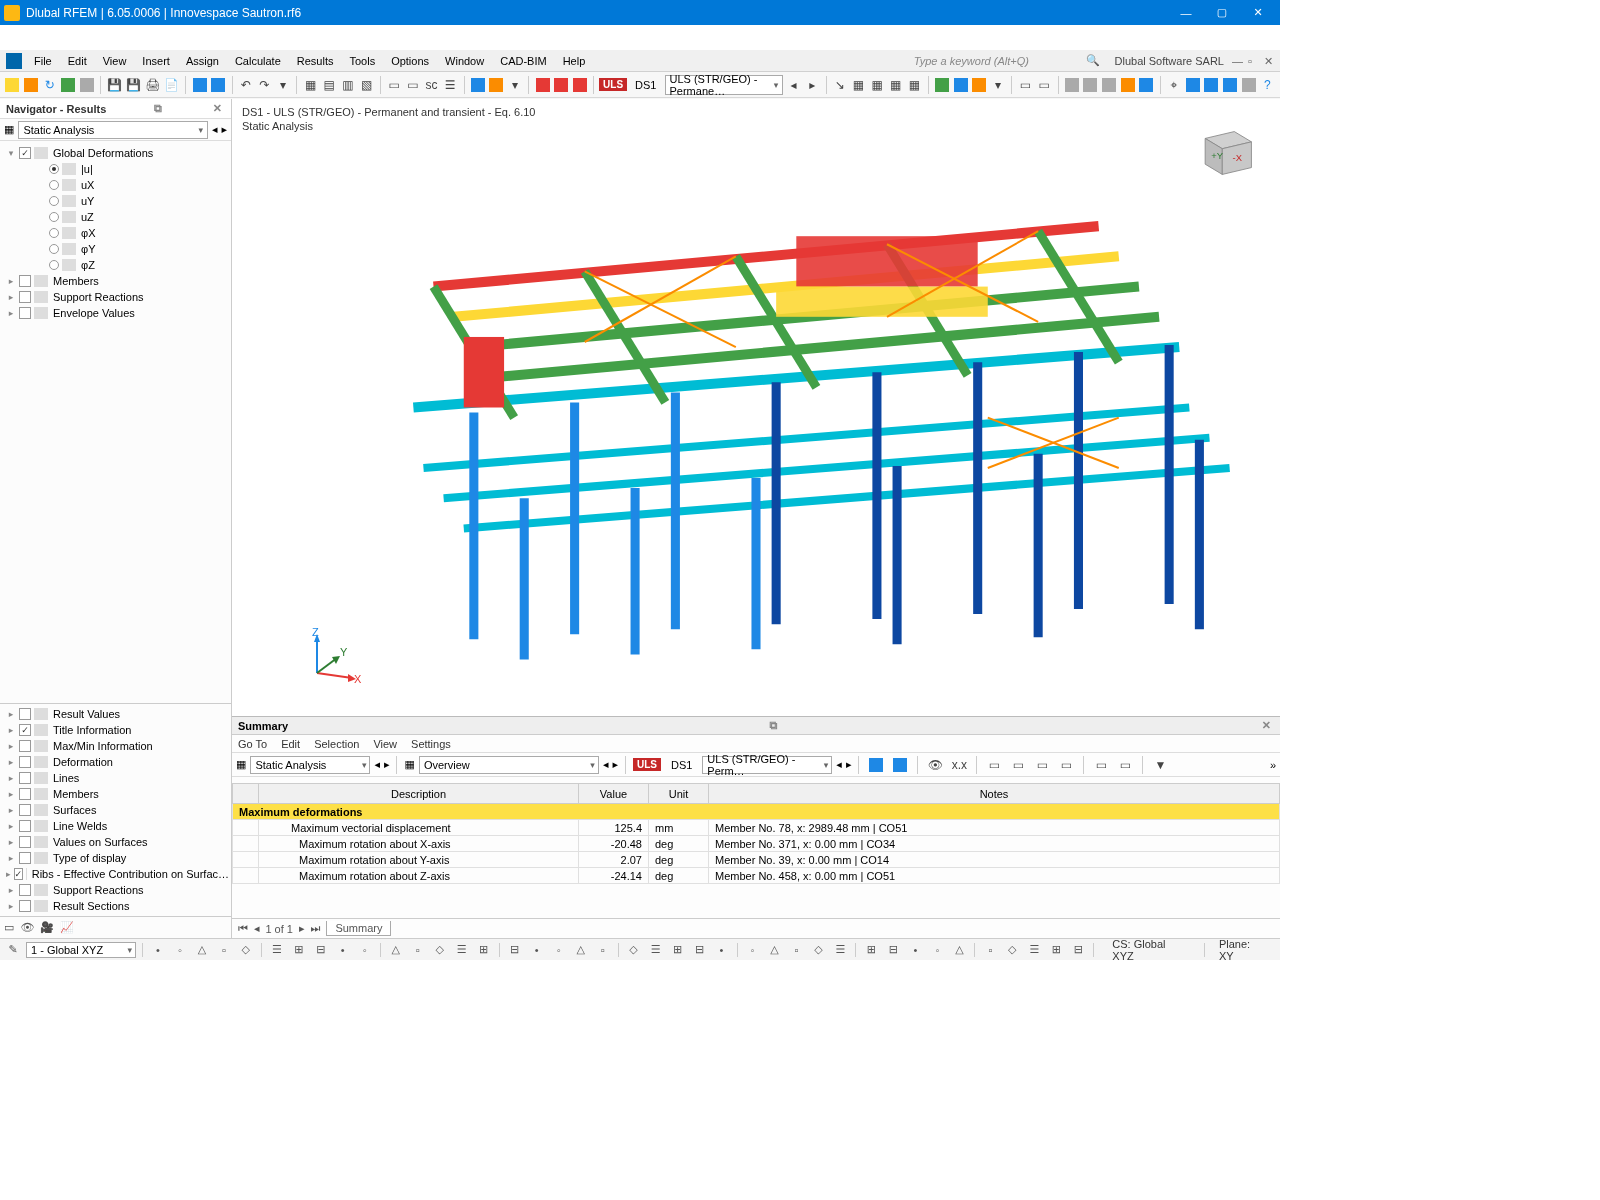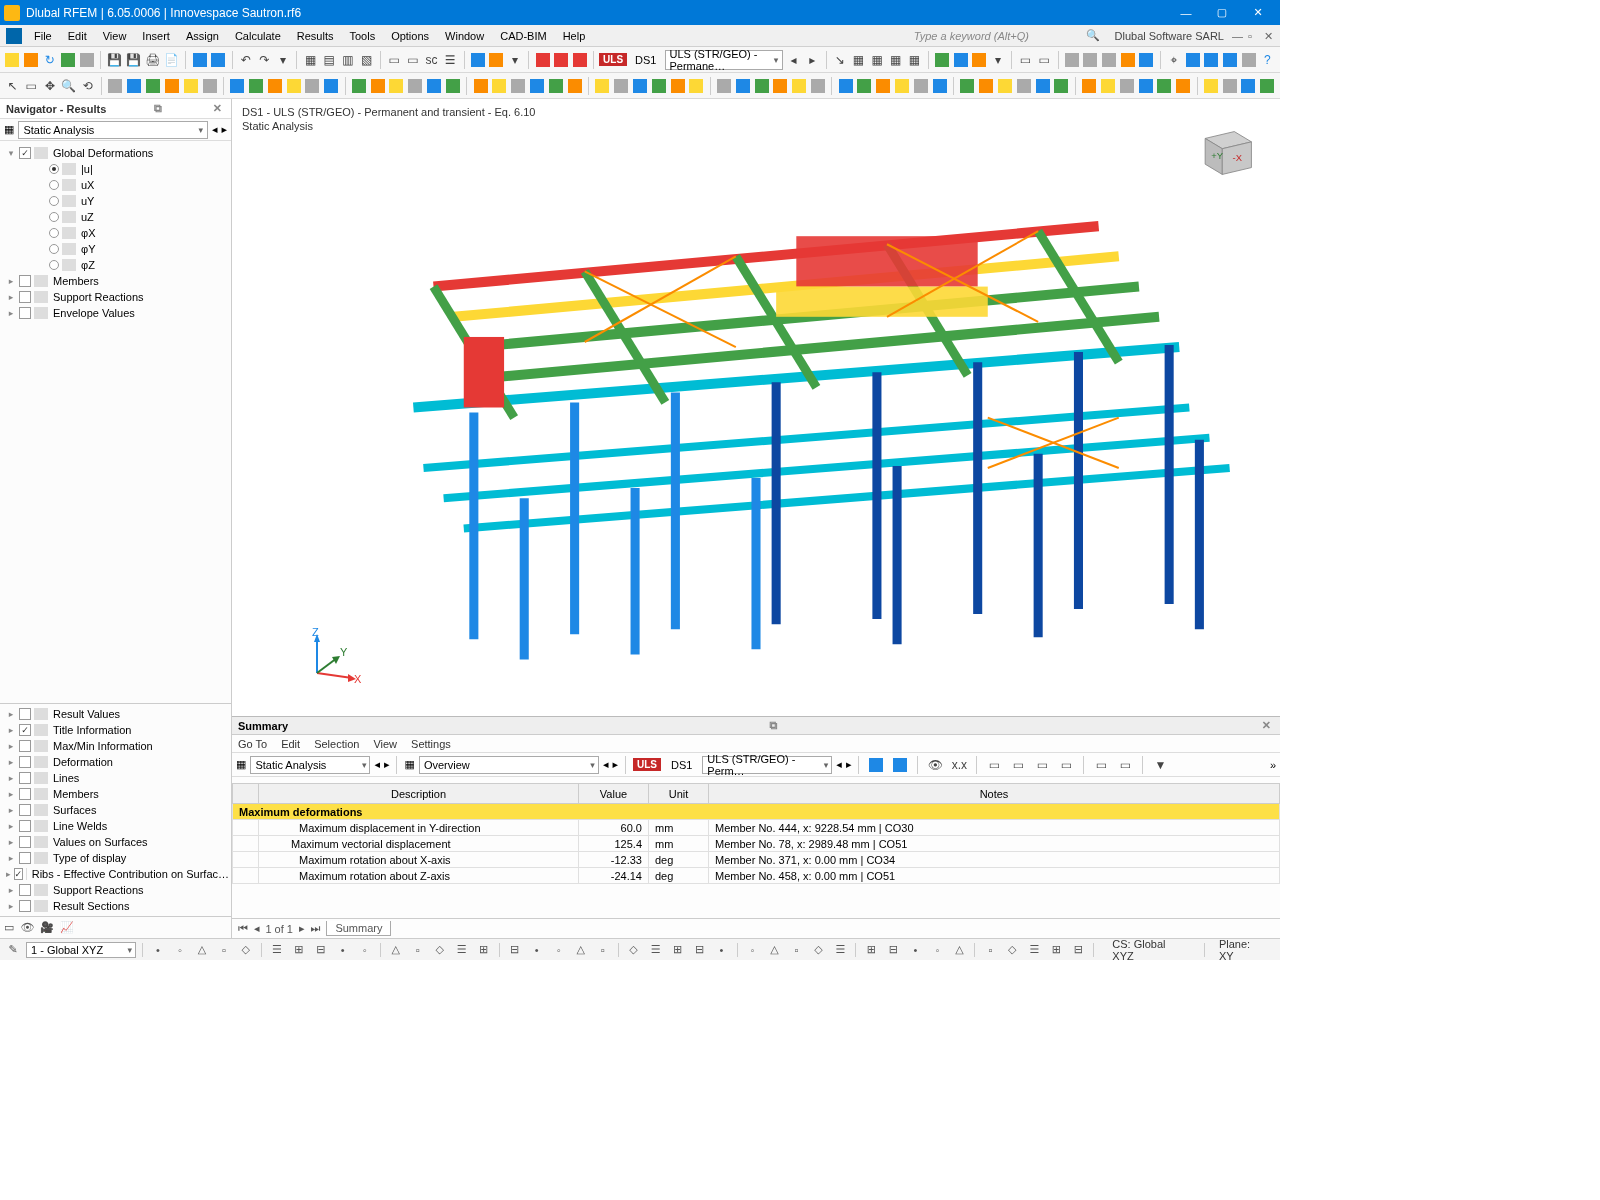--- a/index.html
+++ b/index.html
@@ -6,21 +6,21 @@
 body { background: #fff; overflow: hidden; width: 1280px; height: 960px; position: relative; }
 
 
 .titlebar { height: 25px; background: #0078d7; color: #fff; display: flex; align-items: center; padding: 0 4px; }
 .titlebar .app-icon { width: 16px; height: 16px; background: #fdb813; border-radius: 2px; margin-right: 6px; display: inline-block; }
 .titlebar .title { flex: 0 0 auto; font-size: 12px; }
 .titlebar .spacer { flex: 1; }
 .titlebar .winbtn { width: 36px; height: 25px; display: flex; align-items: center; justify-content: center; color: #fff; }
 
 
-.menubar { height: 22px; background: #f0f0f0; border-bottom: 1px solid #d0d0d0; display: flex; align-items: center; padding: 0 2px; }
+.menubar { height: 22px; background: #f0f0f0; border-bottom: 1px solid #d0d0d0; display: flex; align-items: center; padding: 0 2px; margin-top: 25px; }
 .menubar .m-icon { width: 16px; height: 16px; background: #0066aa; margin: 0 4px; }
 .menubar .menu-item { padding: 2px 8px; cursor: default; }
 .menubar .search { flex: 0 0 180px; margin-left: auto; color: #888; padding: 1px 6px; border: 1px solid transparent; font-style: italic; }
 .menubar .brand { margin: 0 6px 0 14px; color: #444; }
 .menubar .tail-icons span { display:inline-block; width:12px; height:12px; margin:0 2px; color:#666;}
 
 
 .toolbar { height: 26px; background: #f7f7f7; border-bottom: 1px solid #d8d8d8; display: flex; align-items: center; padding: 0 4px; gap: 2px; overflow:hidden;}
 .tb-btn { width: 20px; height: 20px; display: flex; align-items: center; justify-content: center; border: 1px solid transparent; font-size: 12px; color:#444;}
 .tb-sep { width: 1px; height: 18px; background: #ccc; margin: 0 3px; }
@@ -763,38 +763,38 @@
             <th style="width:60px">Unit</th>
             <th>Notes</th>
           </tr>
             </thead>
           <tbody id="summary-body">
               <tr class="section">
                 <td colspan="5">Maximum deformations</td>
               </tr>
               <tr>
                 <td></td>
-                <td style="padding-left:40px">Maximum displacement in Y-direction</td>
-                <td class="num">60.0</td>
-                <td>mm</td>
-                <td>Member No. 444, x: 9228.54 mm | CO30</td>
-              </tr>
-              <tr>
-                <td></td>
                 <td style="padding-left:32px">Maximum vectorial displacement</td>
                 <td class="num">125.4</td>
                 <td>mm</td>
                 <td>Member No. 78, x: 2989.48 mm | CO51</td>
               </tr>
               <tr>
                 <td></td>
                 <td style="padding-left:40px">Maximum rotation about X-axis</td>
-                <td class="num">-12.33</td>
+                <td class="num">-20.48</td>
                 <td>deg</td>
                 <td>Member No. 371, x: 0.00 mm | CO34</td>
+              </tr>
+              <tr>
+                <td></td>
+                <td style="padding-left:40px">Maximum rotation about Y-axis</td>
+                <td class="num">2.07</td>
+                <td>deg</td>
+                <td>Member No. 39, x: 0.00 mm | CO14</td>
               </tr>
               <tr>
                 <td></td>
                 <td style="padding-left:40px">Maximum rotation about Z-axis</td>
                 <td class="num">-24.14</td>
                 <td>deg</td>
                 <td>Member No. 458, x: 0.00 mm | CO51</td>
               </tr>
             </tbody>
         </table>

